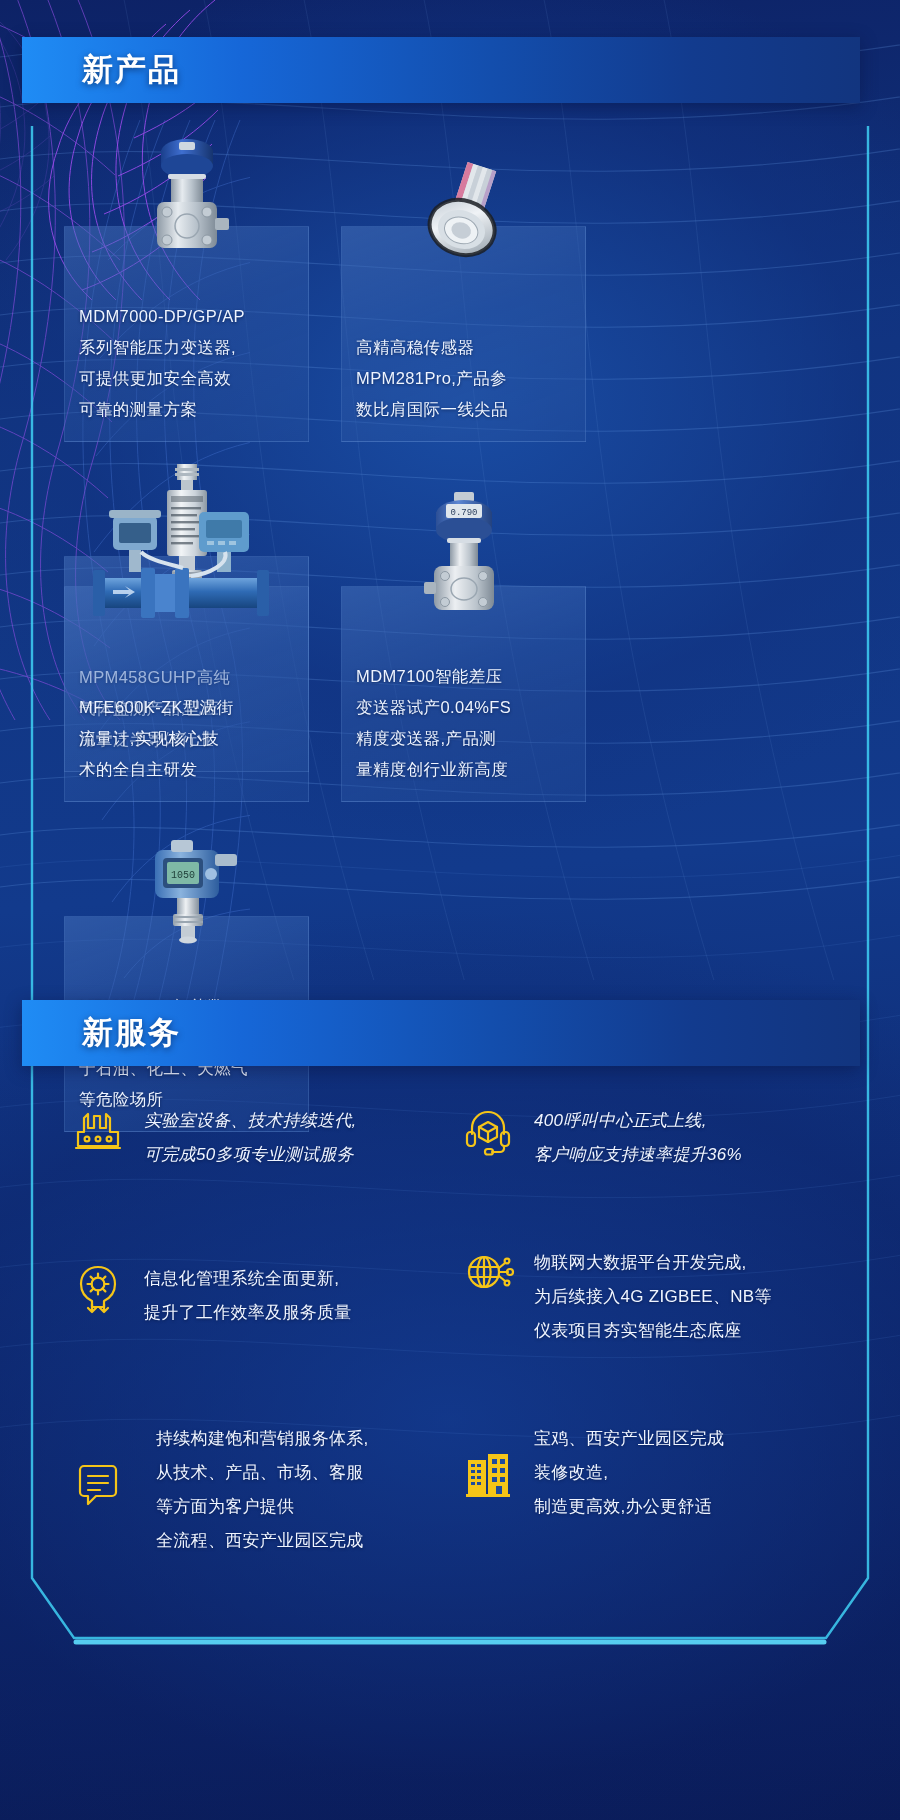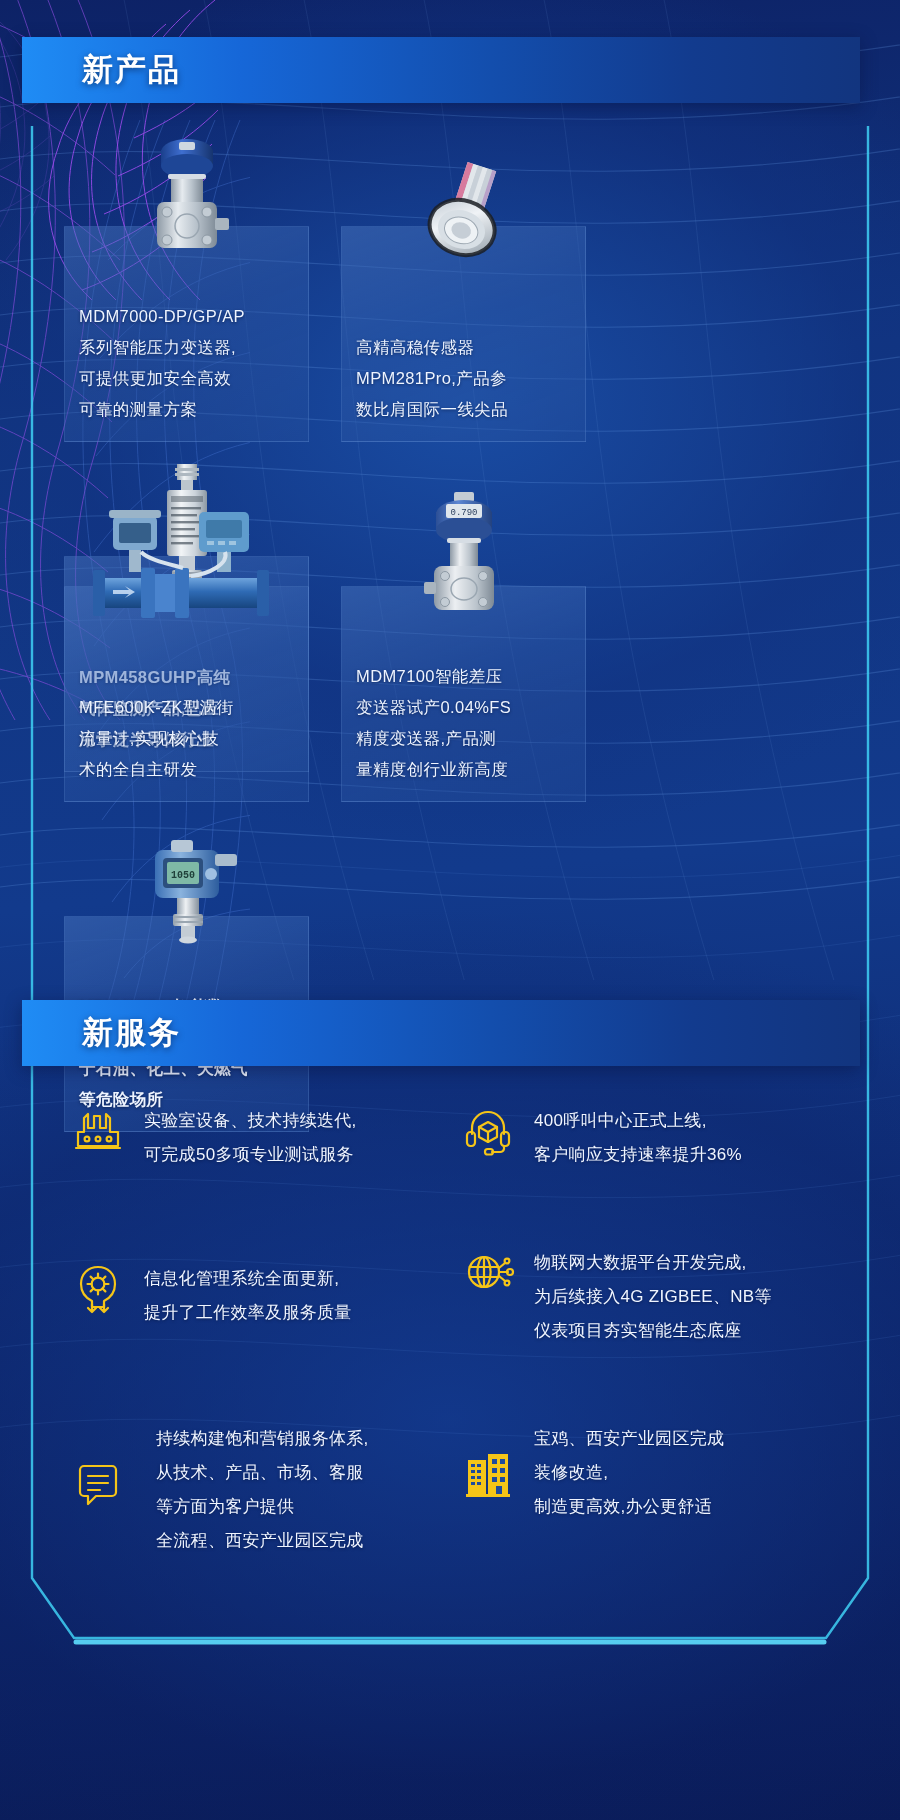--- a/index.html
+++ b/index.html
@@ -67,21 +67,21 @@
   }
   #grid-row1 { top: 130px; }
   #grid-row2 { top: 490px; }
 
   .product-cell {
     position: relative;
     width: 245px;
     height: 330px;
     margin-right: 32px;
   }
-  .product-cell:last-child { margin-right: 0; font-weight: bold; }
+  .product-cell:last-child { margin-right: 0; }
 
   .product-img {
     position: absolute;
     left: 0;
     top: 0;
     width: 245px;
     height: 150px;
     display: flex;
     align-items: flex-end;
     justify-content: center;
@@ -528,21 +528,21 @@
       </div>
     </div>
   </div>
 
   <div class="section-bar" id="bar-services">
     <span class="title">新服务</span>
   </div>
 
   <div class="services">
 
-    <div class="svc-row" style="height:146px;">
+    <div class="svc-row" style="height:146px;font-style:italic;">
       <div class="svc-item col-a" style="padding-top:14px;">
         <span class="svc-icon">
           <svg viewBox="0 0 56 56" fill="none" stroke="#f5c518" stroke-width="2.2" stroke-linejoin="round" stroke-linecap="round">
             <path d="M8,44 L8,30 L14,30 L14,16 L18,12 L18,26 L24,26 L24,14 L30,14 L30,26 L36,26 L36,12 L40,16 L40,30 L48,30 L48,44 Z"></path>
             <circle cx="17" cy="37" r="2.4"></circle>
             <circle cx="28" cy="37" r="2.4"></circle>
             <circle cx="39" cy="37" r="2.4"></circle>
             <path d="M6,46 L50,46"></path>
           </svg>
         </span>

